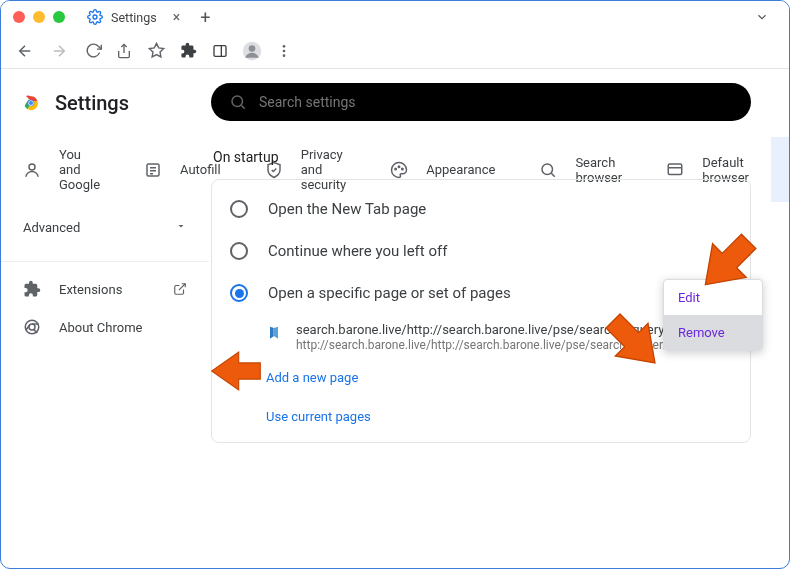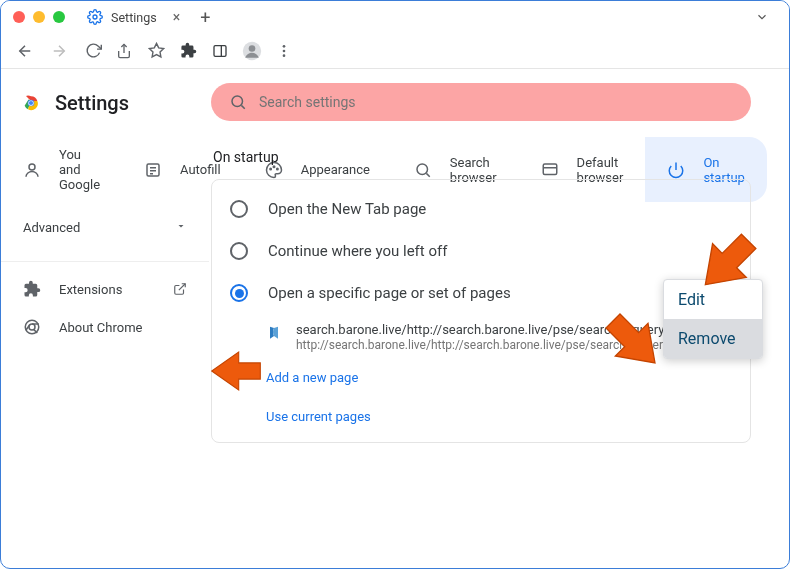--- a/index.html
+++ b/index.html
@@ -29,40 +29,40 @@
 .brand-title{font-size:20px;font-weight:500;color:#202124}
 .nav{display:flex;flex-direction:row;margin-top:6px}
 .nav-item{display:flex;align-items:center;gap:18px;padding:10px 22px;font-size:13px;color:#3c4043;cursor:pointer;border-radius:0 18px 18px 0}
 .nav-item.active{background:#e8f0fe;color:#1a73e8}
 .nav-item.active .nav-ico{color:#1a73e8}
 .nav-ico{width:18px;height:18px;display:flex;align-items:center;justify-content:center;color:#5f6368}
 .advanced{display:flex;justify-content:space-between;padding:18px 22px;font-size:13px;color:#3c4043;cursor:pointer}
 .nav-divider{border-top:1px solid #eee;margin:8px 0}
 .ext-link{width:14px;height:14px;color:#5f6368;margin-left:auto}
 .content{flex:1;padding:14px 22px 0 2px}
-.searchwrap{background:#fca5a5;border-radius:40px;height:38px;display:flex;align-items:center;gap:12px;padding:12px 18px;max-width:540px}
+.searchwrap{background:#000000;border-radius:40px;height:38px;display:flex;align-items:center;gap:12px;padding:12px 18px;max-width:540px}
 .searchwrap .sico{color:#5f6368}
 .searchwrap input{border:none;background:transparent;outline:none;font-size:14px;color:#5f6368;flex:1}
 .sect-title{font-size:14px;color:#202124;margin:28px 0 14px 2px}
 .card{border:1px solid #e4e4e4;border-radius:8px;padding:8px 0 14px;max-width:540px;position:relative}
 .radio-row{display:flex;align-items:center;gap:20px;padding:12px 18px;font-size:15px;color:#3c4043;cursor:pointer}
 .radio-outer{width:18px;height:18px;border:2px solid #5f6368;border-radius:50%;display:flex;align-items:center;justify-content:center;flex-shrink:0}
 .radio-outer.sel{border-color:#1a73e8}
 .radio-inner{width:9px;height:9px;border-radius:50%;background:#1a73e8}
 .page-entry{display:flex;align-items:flex-start;gap:14px;padding:8px 16px 8px 54px;position:relative}
 .page-fav{width:16px;height:16px;margin-top:2px;flex-shrink:0}
 .page-texts{flex:1;min-width:0}
 .page-title{font-size:13px;color:#3c4043;white-space:nowrap;overflow:hidden;text-overflow:ellipsis}
 .page-url{font-size:12px;color:#757575;white-space:nowrap;overflow:hidden;text-overflow:ellipsis;margin-top:1px}
 .page-more{width:24px;display:flex;align-items:center;justify-content:center;color:#5f6368;cursor:pointer;font-size:16px;flex-shrink:0}
 .link-row{padding:10px 18px 4px 54px;font-size:13px}
 .link{color:#1a73e8;cursor:pointer}
 .link-row+.link-row{margin-top:10px}
 .ctxmenu{position:absolute;right:26px;top:278px;width:100px;background:#fff;border:1px solid #dadce0;border-radius:4px;box-shadow:0 2px 10px rgba(0,0,0,.2);z-index:20;overflow:hidden}
-.ctxitem{padding:10px 14px;font-size:16px;color:#0c4a6e;cursor:pointer}
+.ctxitem{padding:10px 14px;font-size:13px;color:#6d28d9;cursor:pointer}
 .ctxitem.hover{background:#dadce0}
 .arrow{position:absolute;z-index:30}
 .arrow.a1{left:205px;top:343px;width:60px;height:54px}
 .arrow.a2{right:26px;top:228px;width:72px;height:68px}
 .arrow.a3{right:120px;top:308px;width:70px;height:66px}
 svg{display:block}
 </style>
 </head>
 <body>
 
@@ -180,20 +180,29 @@
       <div class="nav-item">
         <span class="nav-ico">
             <svg width="18" height="18" viewBox="0 0 24 24" fill="none" stroke="currentColor" stroke-width="2">
               <rect x="4" y="4" width="16" height="16" rx="2"></rect>
               <line x1="8" y1="9" x2="16" y2="9"></line>
               <line x1="8" y1="13" x2="16" y2="13"></line>
               <line x1="8" y1="17" x2="12" y2="17"></line>
             </svg>
           </span>
         <span>Autofill</span>
+      </div>
+      <div class="nav-item">
+        <span class="nav-ico">
+            <svg width="18" height="18" viewBox="0 0 24 24" fill="none" stroke="currentColor" stroke-width="2">
+              <path d="M12 22s8-4 8-10V5l-8-3-8 3v7c0 6 8 10 8 10z"></path>
+              <polyline points="9 12 11 14 15 10"></polyline>
+            </svg>
+          </span>
+        <span>Privacy and security</span>
       </div>
       <div class="nav-item">
         <span class="nav-ico">
             <svg width="18" height="18" viewBox="0 0 24 24" fill="none" stroke="currentColor" stroke-width="2">
               <path d="M12 2a10 10 0 1 0 0 20c1 0 2-.9 2-2s-.5-1.5-.5-2 .5-1 1.5-1h2a5 5 0 0 0 5-5c0-5.5-4.5-10-10-10z"></path>
               <circle cx="7.5" cy="10.5" r="1"></circle>
               <circle cx="12" cy="7.5" r="1"></circle>
               <circle cx="16.5" cy="10.5" r="1"></circle>
             </svg>
           </span>

